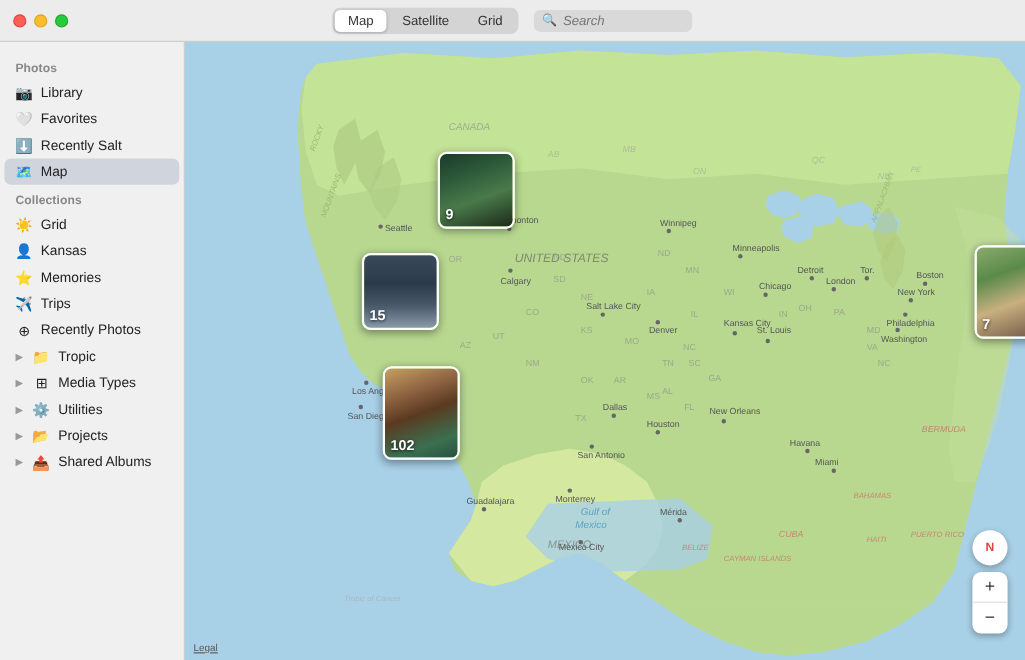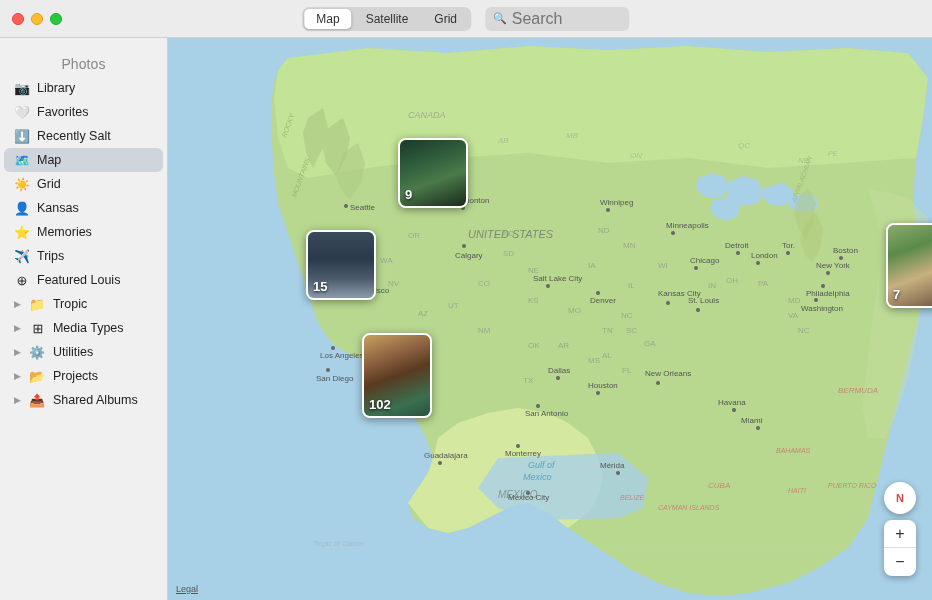--- a/index.html
+++ b/index.html
@@ -72,23 +72,24 @@
       background: rgba(0,0,0,0.08);
       border-radius: 6px;
       padding: 3px 8px;
       gap: 5px;
       margin-left: 12px;
     }
     .search-bar input {
       border: none;
       background: transparent;
       outline: none;
-      font-size: 16px;
+      font-size: 12px;
       color: #333;
       width: 110px;
+      font-style: italic;
     }
     .search-icon-svg {
       color: #888;
       font-size: 11px;
     }
 
     
     .main {
       display: flex;
       flex: 1;
@@ -98,27 +99,26 @@
     
     .sidebar {
       width: 168px;
       background: #f0f0f0;
       flex-shrink: 0;
       overflow-y: auto;
       padding: 10px 0;
       border-right: 1px solid #d0d0d0;
     }
     .sidebar-section-label {
-      font-size: 14px;
-      font-weight: 400;
+      font-size: 11px;
+      font-weight: 700;
       color: #888;
       padding: 8px 14px 4px;
       text-transform: none;
       letter-spacing: 0.1px;
-      text-align: center;
     }
     .sidebar-item {
       display: flex;
       align-items: center;
       gap: 7px;
       padding: 4px 10px;
       font-size: 12.5px;
       color: #222;
       cursor: pointer;
       border-radius: 6px;
@@ -302,39 +302,40 @@
     </div>
     <div class="sidebar-item">
       <span class="si-icon">⬇️</span>
       <span>Recently Salt</span>
     </div>
     <div class="sidebar-item active">
       <span class="si-icon">🗺️</span>
       <span>Map</span>
     </div>
 
+    <div class="sidebar-section-label">Collections</div>
     <div class="sidebar-item">
       <span class="si-icon">☀️</span>
       <span>Grid</span>
     </div>
     <div class="sidebar-item">
       <span class="si-icon">👤</span>
       <span>Kansas</span>
     </div>
     <div class="sidebar-item">
       <span class="si-icon">⭐</span>
       <span>Memories</span>
     </div>
     <div class="sidebar-item">
       <span class="si-icon">✈️</span>
       <span>Trips</span>
     </div>
     <div class="sidebar-item">
       <span class="si-icon">⊕</span>
-      <span>Featured Louis</span>
+      <span>Recently Photos</span>
     </div>
     <div class="sidebar-item">
       <span class="chevron">▶</span>
       <span class="si-icon">📁</span>
       <span>Tropic</span>
     </div>
     <div class="sidebar-item">
       <span class="chevron">▶</span>
       <span class="si-icon">⊞</span>
       <span>Media Types</span>
@@ -522,28 +523,28 @@
       <text x="145" y="508" font-size="7" fill="#aaa" font-style="italic" opacity="0.6">Tropic of Cancer</text>
     </svg>
 
     <div class="photo-cluster" style="top: 100px; left: 230px;">
       <div class="photo-thumb">
         <div class="photo-forest"></div>
         <span class="photo-count">9</span>
       </div>
     </div>
 
-    <div class="photo-cluster" style="top: 192px; left: 138px; text-align: center;">
+    <div class="photo-cluster" style="top: 192px; left: 161px; text-align: center;">
       <div class="photo-thumb">
         <div class="photo-coast"></div>
         <span class="photo-count">15</span>
       </div>
     </div>
 
-    <div class="photo-cluster" style="top: 295px; left: 180px; margin-left: 14px;">
+    <div class="photo-cluster" style="top: 295px; left: 180px;">
       <div class="photo-thumb photo-thumb-large">
         <div class="photo-person"></div>
         <span class="photo-count">102</span>
       </div>
     </div>
 
     <div class="photo-cluster" style="top: 185px; left: 718px;">
       <div class="photo-thumb photo-thumb-large">
         <div class="photo-dance"></div>
         <span class="photo-count">7</span>

